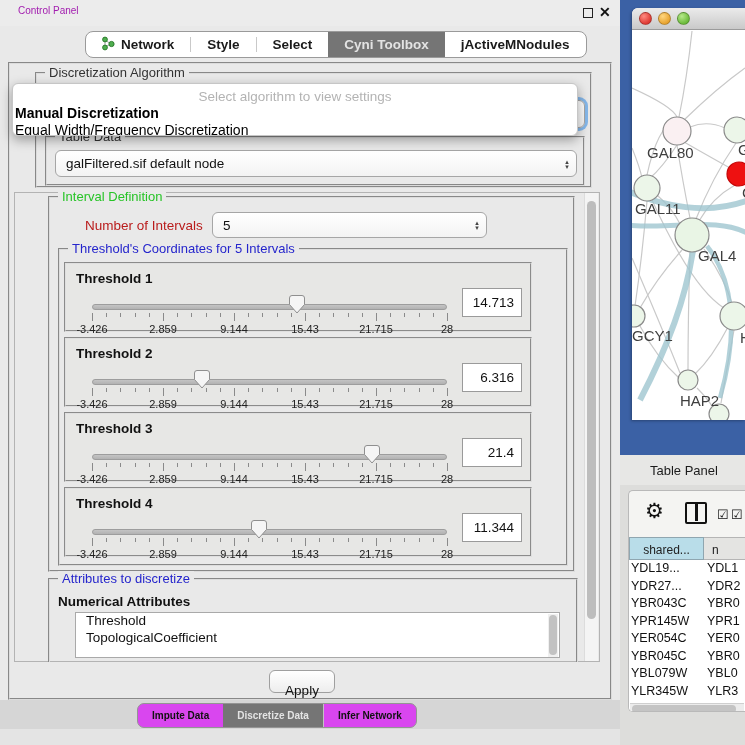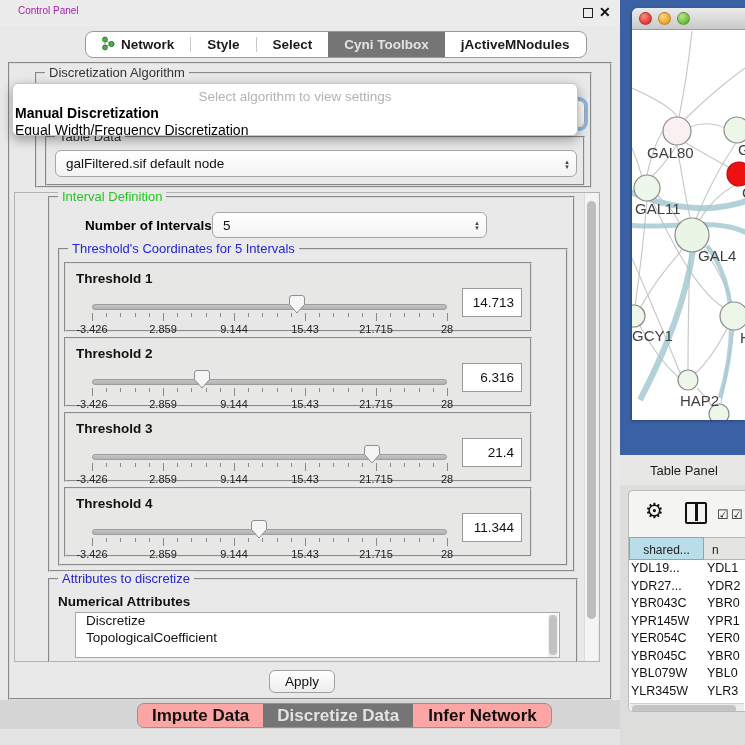--- a/index.html
+++ b/index.html
@@ -70,28 +70,28 @@
 
   
   .listbox { position:absolute; left:75px; top:612px; width:485px; height:46px; background:#fff;
     border:1px solid #a9a9a9; overflow:hidden; font-size:13.5px; color:#111; }
   .listbox .li { padding:0 0 1px 10px; line-height:16px; }
   .list-vsb { position:absolute; right:1px; top:1px; width:10px; height:44px; background:#f0f0f0; }
   .list-vsb .thumb { position:absolute; left:1px; top:1px; width:8px; height:40px; background:#c2c2c2; border-radius:4px; }
 
   .apply-btn { position:absolute; left:269px; top:670px; width:66px; height:23px;
     background:linear-gradient(#ffffff,#ededed); border:1px solid #9f9f9f; border-radius:6px;
-    font-size:13.5px; color:#111; text-align:center; padding-top:3px; }
+    font-size:13.5px; color:#111; text-align:center; padding-top:12px; }
 
   
   .bottombar { position:absolute; left:0; top:700px; width:620px; height:45px; background:#d6d6d6; }
   .bottombar .lighter { position:absolute; left:0; top:29px; width:620px; height:16px; background:#e4e4e4; }
   .btabs { position:absolute; left:137px; top:3px; height:25px; display:flex;
-    background:#fca5a5; border:1px solid #949494; border-radius:7px; overflow:hidden;
-    font-size:17px; font-weight:600; color:#111; }
+    background:#d946ef; border:1px solid #949494; border-radius:7px; overflow:hidden;
+    font-size:10px; font-weight:600; color:#111; }
   .btab { display:flex; align-items:center; padding:0 14px; }
   .btab.sel { background:#757575; color:#e3e3e3; }
   .btab-div { width:1px; background:#c2c2c2; }
 
   
   .desktop { position:absolute; left:620px; top:0; width:125px; height:455px; background:#3b61a5; }
   .netwin { position:absolute; left:632px; top:8px; width:113px; height:412px; background:#fff;
     border-radius:6px 0 0 0; overflow:hidden; box-shadow:-1px 1px 3px rgba(0,0,0,.3); }
   .netwin .tbar { position:absolute; left:0; top:0; width:113px; height:22px;
     background:linear-gradient(#ebebeb,#c9c9c9); border-bottom:1px solid #9b9b9b; }
@@ -193,21 +193,21 @@
       <div class="ph">Select algorithm to view settings</div>
       <div class="opt b">Manual Discretization</div>
       <div class="opt">Equal Width/Frequency Discretization</div>
     </div>
 
     <div class="scrollpane"></div>
 
     <div class="titled" style="left:48px; top:196px; width:527px; height:376px;">
       <span class="t-label t-green" style="background:#e9e9e9;">Interval Definition</span>
     </div>
-    <div class="abs" style="left:85px; top:218px; font-size:13.5px; font-weight:bold; color:#000000;">Number of Intervals</div>
+    <div class="abs" style="left:85px; top:218px; font-size:13.5px; font-weight:normal; color:#b91c1c;">Number of Intervals</div>
     <div class="mac-combo abs" style="left:212px; top:212px; width:275px; height:26px;">
       <span class="flex">5</span>
       <span class="spinner">
           <span>▴</span>
           <span>▾</span>
         </span>
     </div>
 
     <div class="titled" style="left:58px; top:248px; width:510px; height:318px;">
       <span class="t-label t-blue">Threshold's Coordinates for 5 Intervals</span>
@@ -407,21 +407,21 @@
           </div>
       </div>
       <div class="th-value">11.344</div>
     </div>
 
     <div class="titled" style="left:48px; top:578px; width:530px; height:84px; border-bottom:none;">
       <span class="t-label t-blue">Attributes to discretize</span>
     </div>
     <div class="abs" style="left:58px; top:594px; font-size:13.5px; font-weight:bold; color:#111;">Numerical Attributes</div>
     <div class="listbox">
-      <div class="li">Discretize</div>
+      <div class="li">Threshold</div>
       <div class="li">TopologicalCoefficient</div>
       <div class="list-vsb">
           <div class="thumb"></div>
         </div>
     </div>
 
     <div class="vsb" style="position:absolute; left:584px; top:193px; height:468px;">
       <div class="thumb"></div>
     </div>
 

